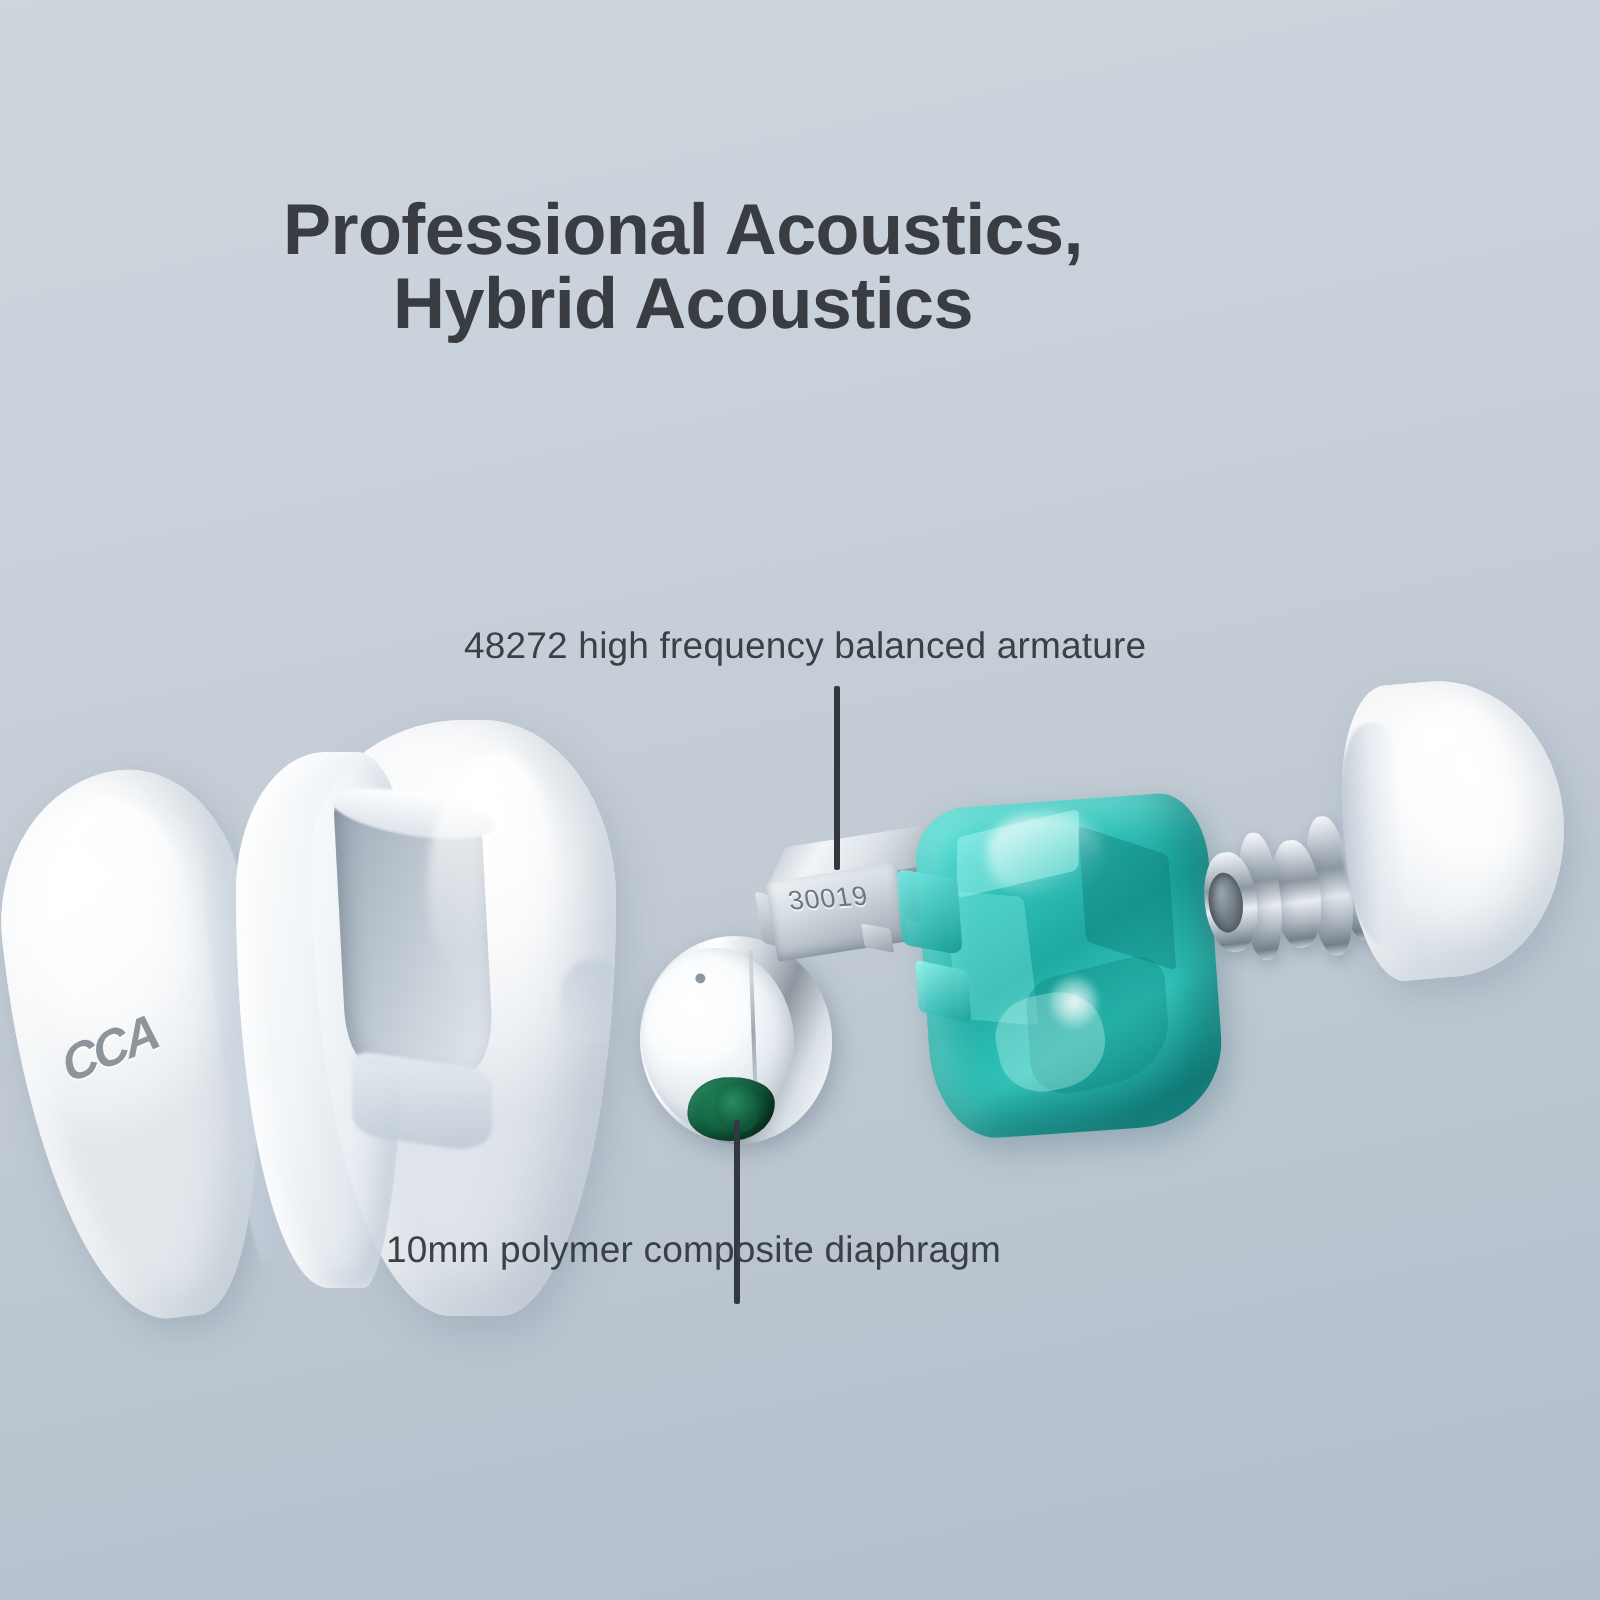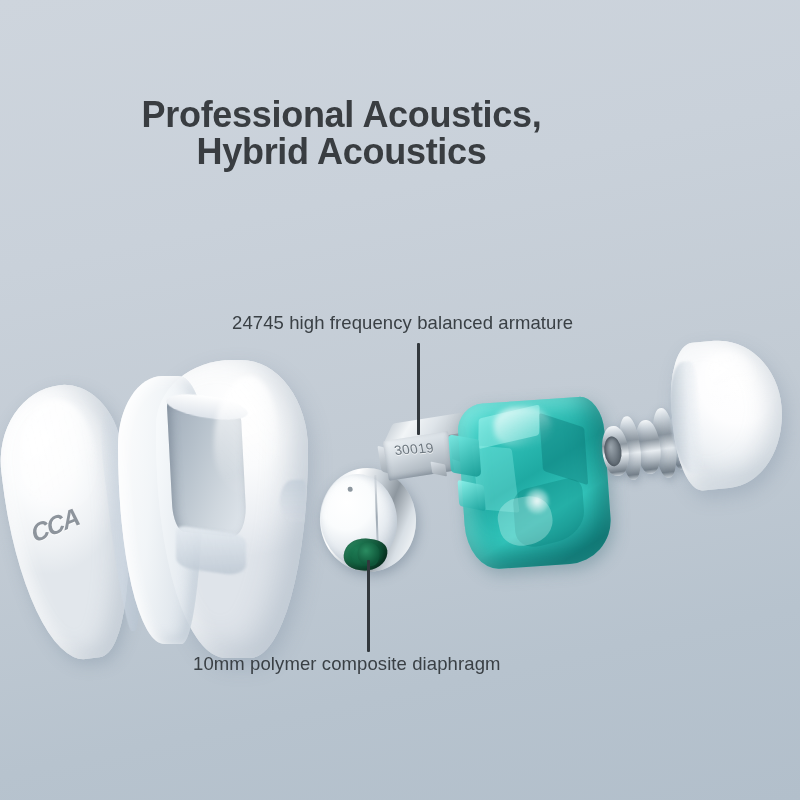--- a/index.html
+++ b/index.html
@@ -39,21 +39,21 @@
   
   .callout {
     position: absolute;
     color: #3a4045;
     font-size: 18.5px;
     font-weight: 400;
     white-space: nowrap;
     letter-spacing: 0.1px;
   }
   #label-ba { left: 232px; top: 312px; }
-  #label-dd { left: 193px; top: 653px; }
+  #label-dd { left: 193px; top: 614px; }
   .leader {
     position: absolute;
     width: 3px;
     background: #32383d;
     border-radius: 1px;
   }
   #leader-ba { left: 417px; top: 343px; height: 92px; }
   #leader-dd { left: 367px; top: 560px; height: 92px; }
 
   
@@ -477,16 +477,16 @@
 
   <div class="part" id="eartip">
     <div class="et-body"></div>
     <div class="et-mouth"></div>
     <div class="et-gloss"></div>
   </div>
 
   <div class="leader" id="leader-ba"></div>
   <div class="leader" id="leader-dd"></div>
 
-  <div class="callout" id="label-ba">24745 high frequency balanced armature</div>
+  <div class="callout" id="label-ba">48272 high frequency balanced armature</div>
   <div class="callout" id="label-dd">10mm polymer composite diaphragm</div>
 
 </div>
 
 </body></html>

